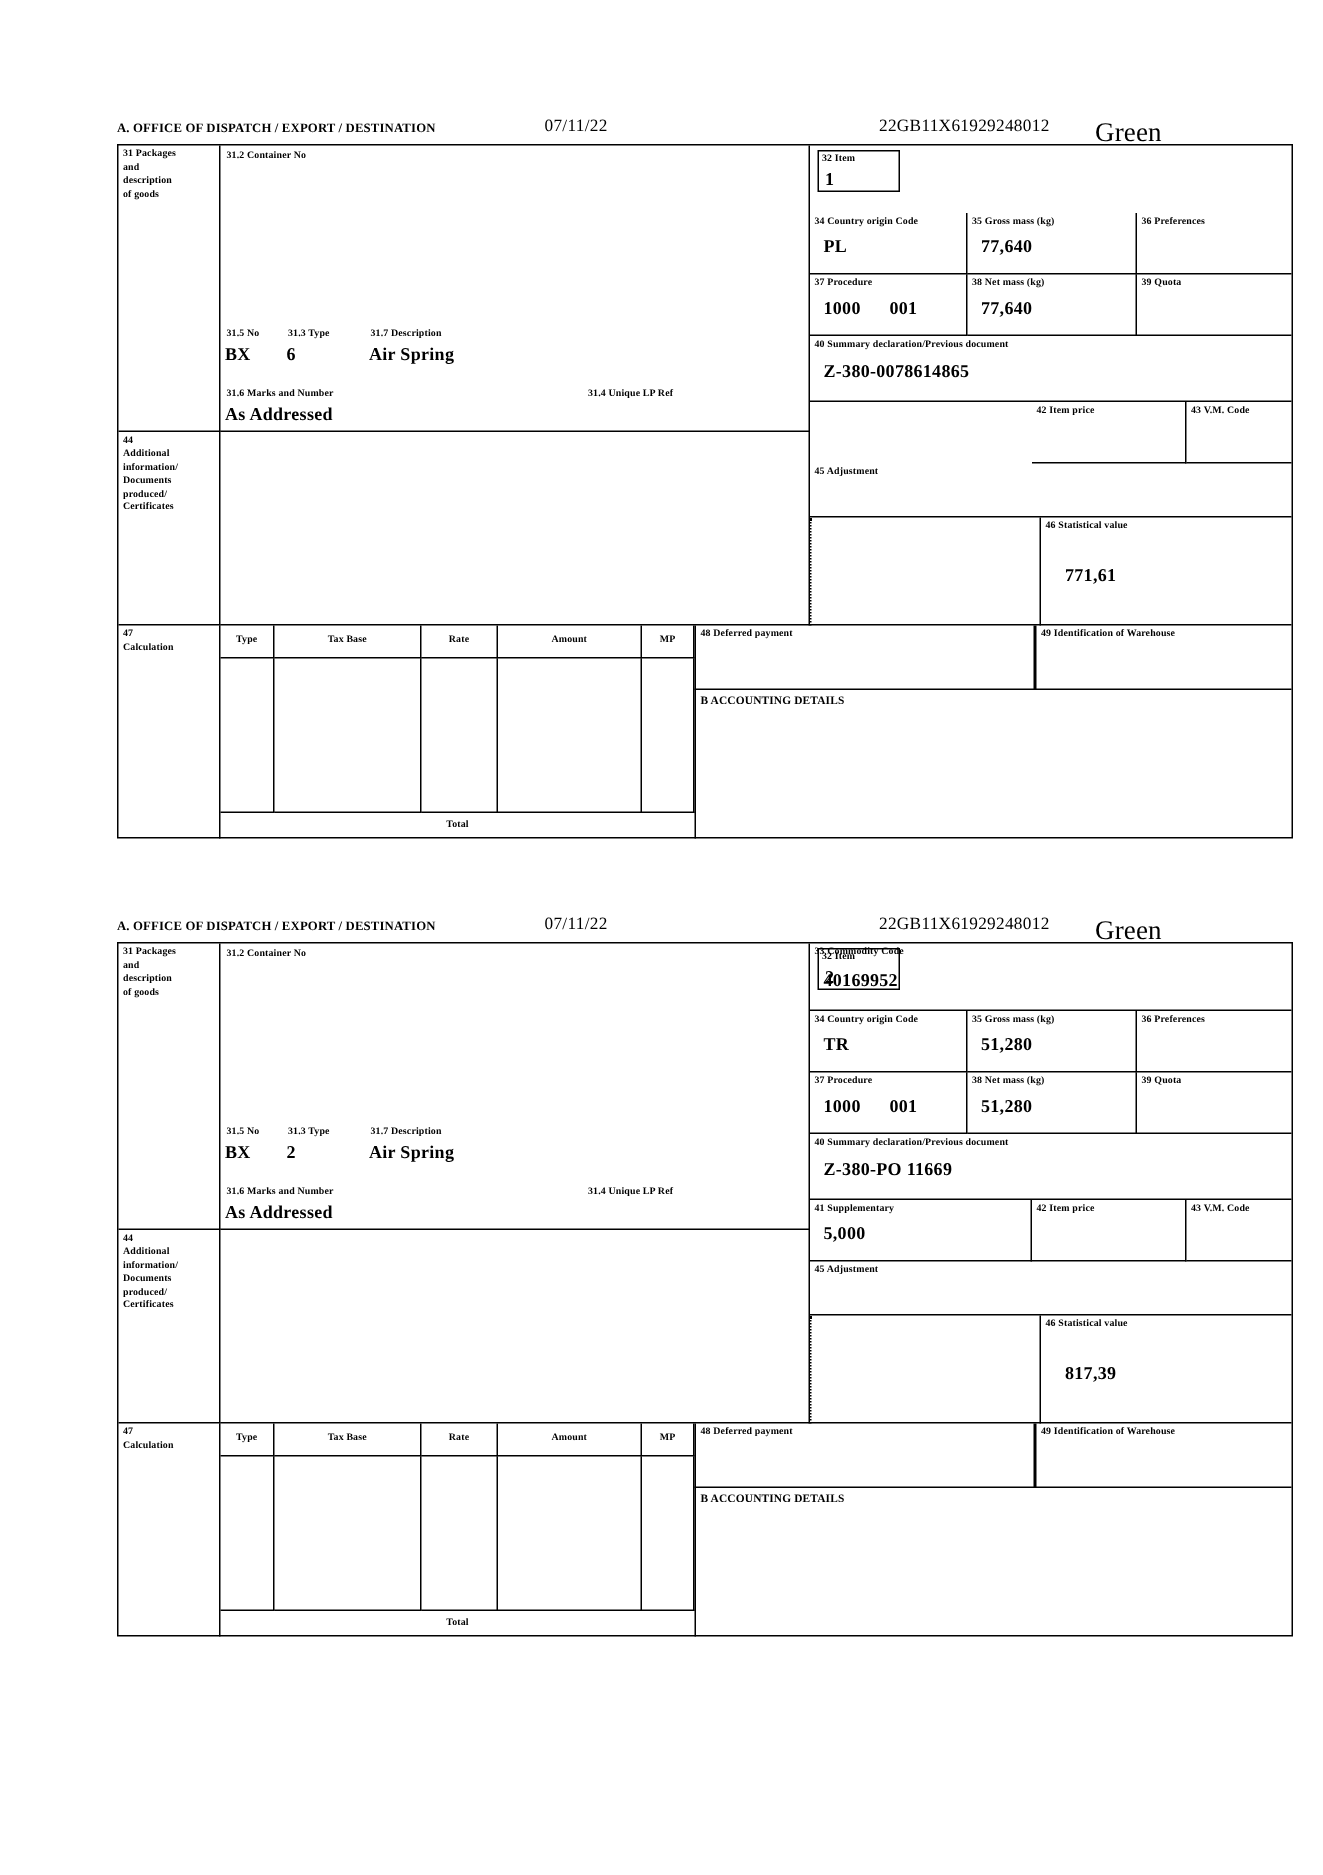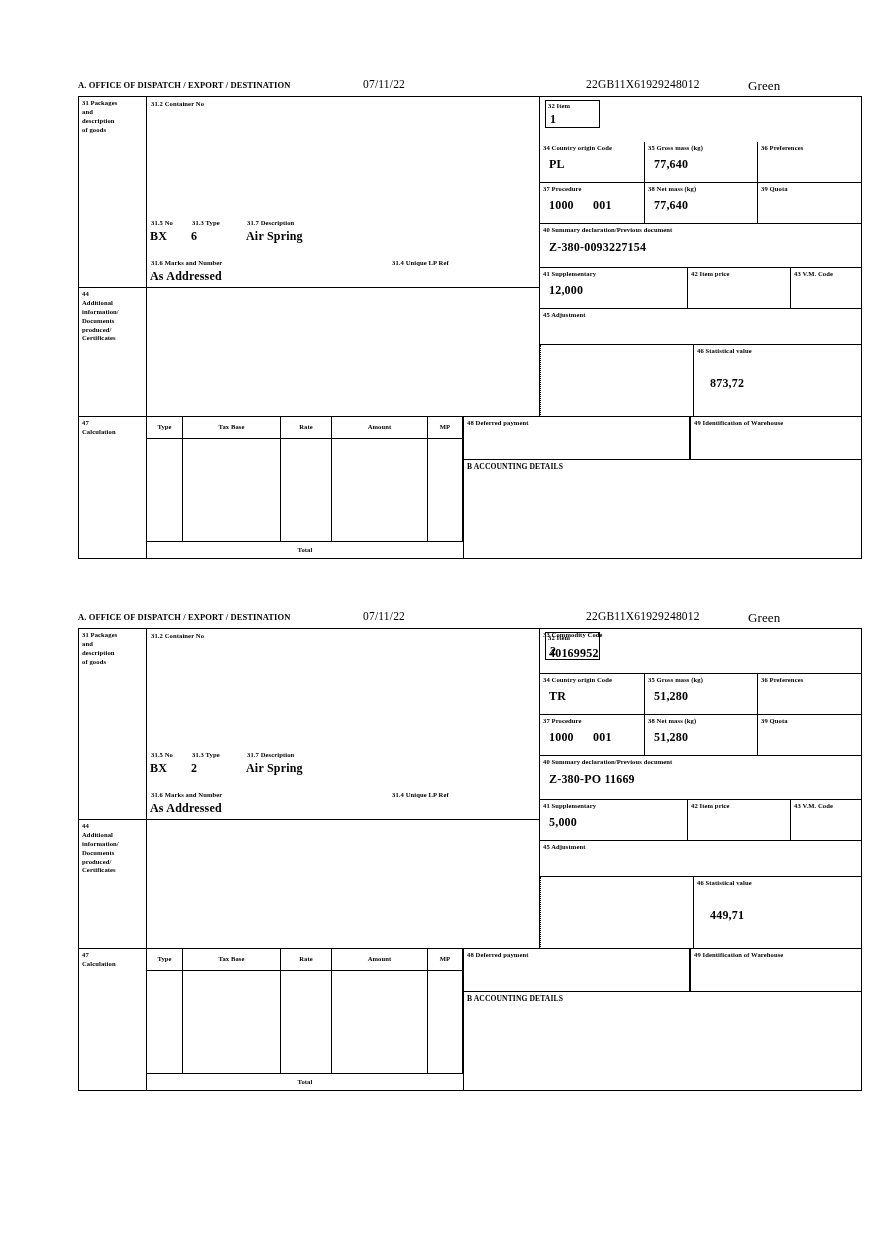--- a/index.html
+++ b/index.html
@@ -56,23 +56,22 @@
     left: 508px;
     top: 0px;
     font-size: 11.5px;
     font-weight: normal;
     letter-spacing: 0.2px;
   }
   .hdr .lane {
     position: absolute;
     left: 652px;
     top: 0px;
-    font-size: 13px;
+    font-size: 18px;
     font-weight: normal;
-    margin-left: 18px;
   }
 
   
   .box {
     position: relative;
     width: 784px;
     height: 463px;
     border: 1px solid #000;
     box-sizing: border-box;
   }
@@ -212,46 +211,42 @@
         <div class="pad lbl">38 Net mass (kg)</div>
         <div style="position:absolute;left:9px;top:15px;" class="val-b">77,640</div>
       </div>
       <div class="cell bb" style="left:679px;top:86px;width:103px;height:41px;">
         <div class="pad lbl">39 Quota</div>
         <div style="position:absolute;left:9px;top:15px;" class="val-b"></div>
       </div>
 
       <div class="cell right-col bb" style="top:127px;height:44px;">
         <div class="pad lbl">40 Summary declaration/Previous document</div>
-        <div style="position:absolute;left:9px;top:16px;" class="val-b">Z-380-0093227154</div>
-      </div>
-
-      <div class="cell bb br" style="left:461px;top:171px;width:148px;height:41px;">
-        <div class="pad lbl">41 Supplementary</div>
-        <div style="position:absolute;left:9px;top:15px;" class="val-b">12,000</div>
-      </div>
+        <div style="position:absolute;left:9px;top:16px;" class="val-b">Z-380-0078614865</div>
+      </div>
+
       <div class="cell bb br" style="left:609px;top:171px;width:103px;height:41px;">
         <div class="pad lbl">42 Item price</div>
         <div style="position:absolute;left:9px;top:15px;" class="val-b"></div>
       </div>
       <div class="cell bb" style="left:712px;top:171px;width:70px;height:41px;">
         <div class="pad lbl">43 V.M. Code</div>
         <div style="position:absolute;left:9px;top:15px;" class="val-b"></div>
       </div>
 
       <div class="cell right-col bb" style="top:212px;height:36px;">
         <div class="pad lbl">45 Adjustment</div>
         <div style="position:absolute;left:9px;top:15px;" class="val-b"></div>
       </div>
 
       <div class="cell" style="left:461px;top:248px;width:321px;height:72px;border-bottom:1px solid #000;">
         <div style="position:absolute;left:0;top:0;width:0;height:72px;border-left:1px dotted #000;"></div>
         <div class="cell" style="left:153px;top:0;width:168px;height:72px;border-left:1px solid #000;">
           <div class="pad lbl">46 Statistical value</div>
-          <div style="position:absolute;left:16px;top:31px;" class="val-b">873,72</div>
+          <div style="position:absolute;left:16px;top:31px;" class="val-b">771,61</div>
         </div>
       </div>
 
       <div class="cell" style="left:68px;top:320px;width:316px;height:142px;">
         <div class="cell br bb" style="left:0;top:0;width:36px;height:22px;">
           <div class="lbl center" style="margin-top:6px;">Type</div>
         </div>
         <div class="cell br bb" style="left:36px;top:0;width:98px;height:22px;">
           <div class="lbl center" style="margin-top:6px;">Tax Base</div>
         </div>
@@ -393,21 +388,21 @@
         <div style="position:absolute;left:9px;top:15px;" class="val-b"></div>
       </div>
       <div class="cell right-col bb" style="top:212px;height:36px;">
         <div class="pad lbl">45 Adjustment</div>
         <div style="position:absolute;left:9px;top:15px;" class="val-b"></div>
       </div>
       <div class="cell" style="left:461px;top:248px;width:321px;height:72px;border-bottom:1px solid #000;">
         <div style="position:absolute;left:0;top:0;width:0;height:72px;border-left:1px dotted #000;"></div>
         <div class="cell" style="left:153px;top:0;width:168px;height:72px;border-left:1px solid #000;">
           <div class="pad lbl">46 Statistical value</div>
-          <div style="position:absolute;left:16px;top:31px;" class="val-b">449,71</div>
+          <div style="position:absolute;left:16px;top:31px;" class="val-b">817,39</div>
         </div>
       </div>
 
       <div class="cell" style="left:68px;top:320px;width:316px;height:142px;">
         <div class="cell br bb" style="left:0;top:0;width:36px;height:22px;">
           <div class="lbl center" style="margin-top:6px;">Type</div>
         </div>
         <div class="cell br bb" style="left:36px;top:0;width:98px;height:22px;">
           <div class="lbl center" style="margin-top:6px;">Tax Base</div>
         </div>

